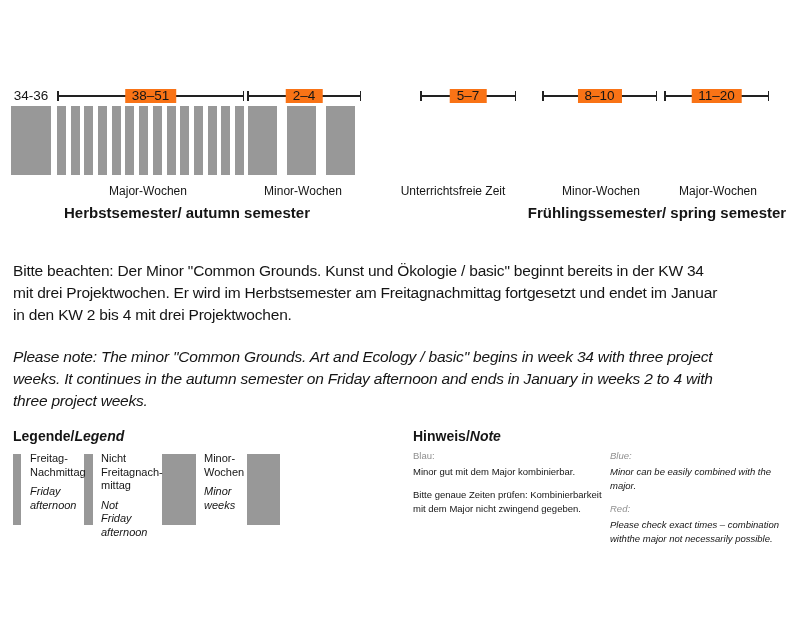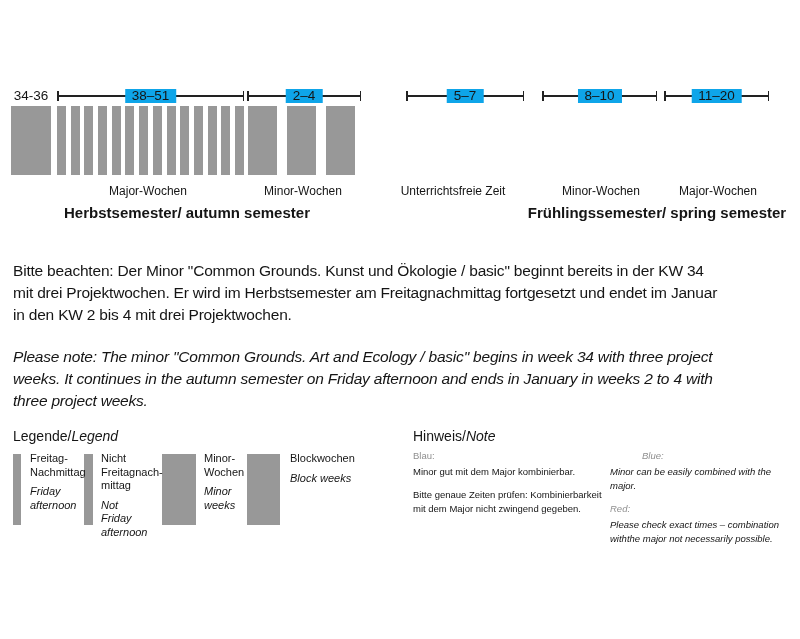--- a/index.html
+++ b/index.html
@@ -6,28 +6,28 @@
   .page{
     position:relative;width:800px;height:639px;overflow:hidden;background:#ffffff;
     font-family:"Liberation Sans",sans-serif;color:#151515;
   }
   .title{position:absolute;left:13px;top:36px;font-size:15px;font-weight:700;letter-spacing:.1px;}
 
   
   .bracket{position:absolute;top:89px;height:14px;}
   .br-b{left:57px;width:187px}
   .br-c{left:247px;width:114px}
-  .br-d{left:406px;width:118px}
+  .br-d{left:420px;width:96px}
   .br-e{left:542px;width:115px}
   .br-f{left:664px;width:105px}
   .b-line{position:absolute;left:1px;right:1px;top:6px;height:1.5px;background:#222;}
   .b-tick{position:absolute;top:2px;width:1.5px;height:10px;background:#222;}
   .b-tick.tl{left:0}.b-tick.tr{right:0}
   .b-label{position:absolute;left:50%;top:0;transform:translateX(-50%);
-    background:#0ea5e9;padding:0 7px;font-size:13.5px;line-height:14px;white-space:nowrap;}
+    background:#f97316;padding:0 7px;font-size:13.5px;line-height:14px;white-space:nowrap;}
   .wk-label{position:absolute;top:89px;left:11px;width:40px;text-align:center;
     font-size:13.5px;line-height:14px;}
 
   
   .bar-a{position:absolute;left:11px;top:106px;width:40px;height:69px;}
   .stripes{position:absolute;left:57px;top:106px;width:187px;height:69px;
     display:flex;justify-content:space-between;}
   .sbar{width:9px;height:100%;}
   .blocks-c{position:absolute;left:248px;top:106px;width:107px;height:69px;
     display:flex;justify-content:space-between;}
@@ -40,21 +40,21 @@
     font-size:15px;font-weight:700;white-space:nowrap;}
   .sl-autumn{left:187px}.sl-spring{left:657px}
 
   
   .para{position:absolute;left:13px;font-size:15.5px;line-height:22px;
     letter-spacing:-.2px;white-space:nowrap;}
   .para-de{top:260px}
   .para-en{top:346px;font-style:italic}
 
   
-  .sec-title{position:absolute;top:428px;font-size:14px;font-weight:400;}
+  .sec-title{position:absolute;top:428px;font-size:14px;font-weight:700;}
   .legend-title{left:13px}
   .note-title{left:413px}
   .it{font-style:italic}
   .leg-bar{position:absolute;top:454px;height:71px;}
   .lb1{left:13px;width:8px}.lb2{left:84px;width:9px}.lb3{left:162px;width:34px}.lb4{left:247px;width:33px}
   .leg-text{position:absolute;top:452px;font-size:11px;line-height:13.5px;}
   .lt1{left:30px}.lt2{left:101px}.lt3{left:204px}.lt4{left:290px}
   .leg-en{margin-top:6px;font-style:italic}
 
   
@@ -159,40 +159,36 @@
     <div class="leg-en">Friday<br>afternoon</div>
   </div>
   <div class="leg-text lt2">
     <div class="leg-de">Nicht<br>Freitagnach-<br>mittag</div>
     <div class="leg-en">Not<br>Friday<br>afternoon</div>
   </div>
   <div class="leg-text lt3">
     <div class="leg-de">Minor-<br>Wochen</div>
     <div class="leg-en">Minor<br>weeks</div>
   </div>
-  <div class="leg-text lt4">
-    <div class="leg-de">Blockwochen</div>
-    <div class="leg-en">Block weeks</div>
-  </div>
 
   <div class="sec-title note-title"><span>Hinweis/</span><span class="it">Note</span></div>
 
   <div class="note-col nc-de">
     <div class="nentry">
       <div class="nlabel muted" style="color: rgb(143, 143, 143);">Blau:</div>
       <div class="ntext">Minor gut mit dem Major kombinierbar.</div>
     </div>
     <div class="nentry">
       <div class="ntext">Bitte genaue Zeiten prüfen: Kombinierbarkeit mit dem Major nicht zwingend gegeben.</div>
     </div>
   </div>
 
   <div class="note-col nc-en">
     <div class="nentry">
-      <div class="nlabel muted" style="color: rgb(143, 143, 143); margin-left: 32px;">Blue:</div>
+      <div class="nlabel muted" style="color: rgb(143, 143, 143);">Blue:</div>
       <div class="ntext">Minor can be easily combined with the major.</div>
     </div>
     <div class="nentry">
       <div class="nlabel muted" style="color: rgb(143, 143, 143);">Red:</div>
       <div class="ntext">Please check exact times – combination withthe major not necessarily possible.</div>
     </div>
   </div>
 
 </div>
 

